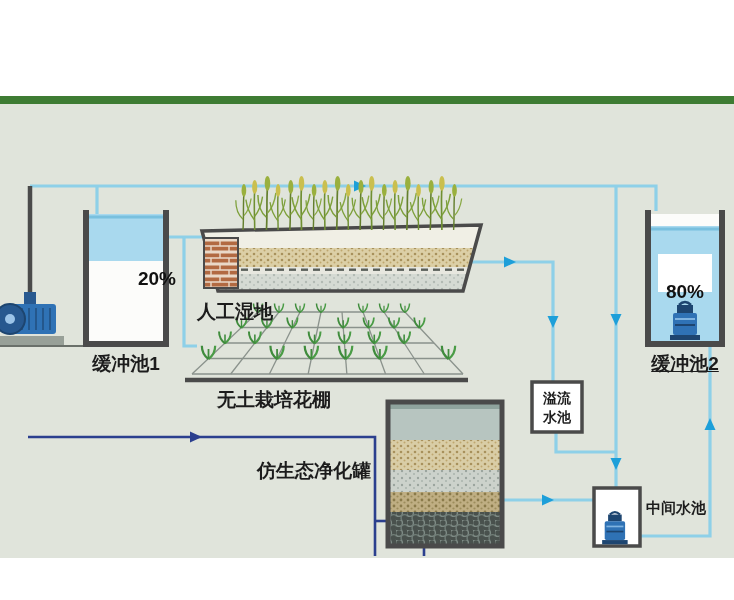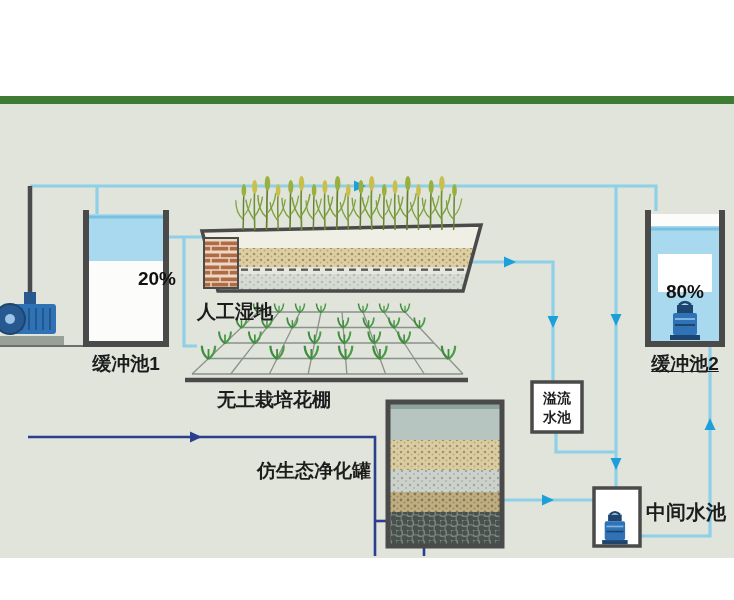--- a/index.html
+++ b/index.html
@@ -257,16 +257,16 @@
   <div class="abs pct" style="left:658px;top:260px;width:54px;margin-top:21px;">80%</div>
   <div class="abs dlabel center" style="left:84px;top:351px;width:84px;">缓冲池1</div>
   <div class="abs dlabel center" style="left:644px;top:351px;width:82px;text-decoration:underline;">缓冲池2</div>
   <div class="abs dlabel" style="left:197px;top:299px;">人工湿地</div>
   <div class="abs dlabel" style="left:177px;top:387px;margin-left:40px;">无土栽培花棚</div>
   <div class="abs dlabel" style="left:257px;top:458px;">仿生态净化罐</div>
   <div class="abs" style="left:534px;top:389px;width:46px;text-align:center;font-size:14px;font-weight:700;color:#1c1c1c;line-height:1.35;z-index:3;">
     <span style="display:block;">溢流</span>
     <span style="display:block;">水池</span>
   </div>
-  <div class="abs dlabel" style="left:646px;top:499px;font-size:20px;">中间水池</div>
+  <div class="abs dlabel" style="left:646px;top:499px;font-size:15px;">中间水池</div>
 
 
 </div>
 
 </body></html>

